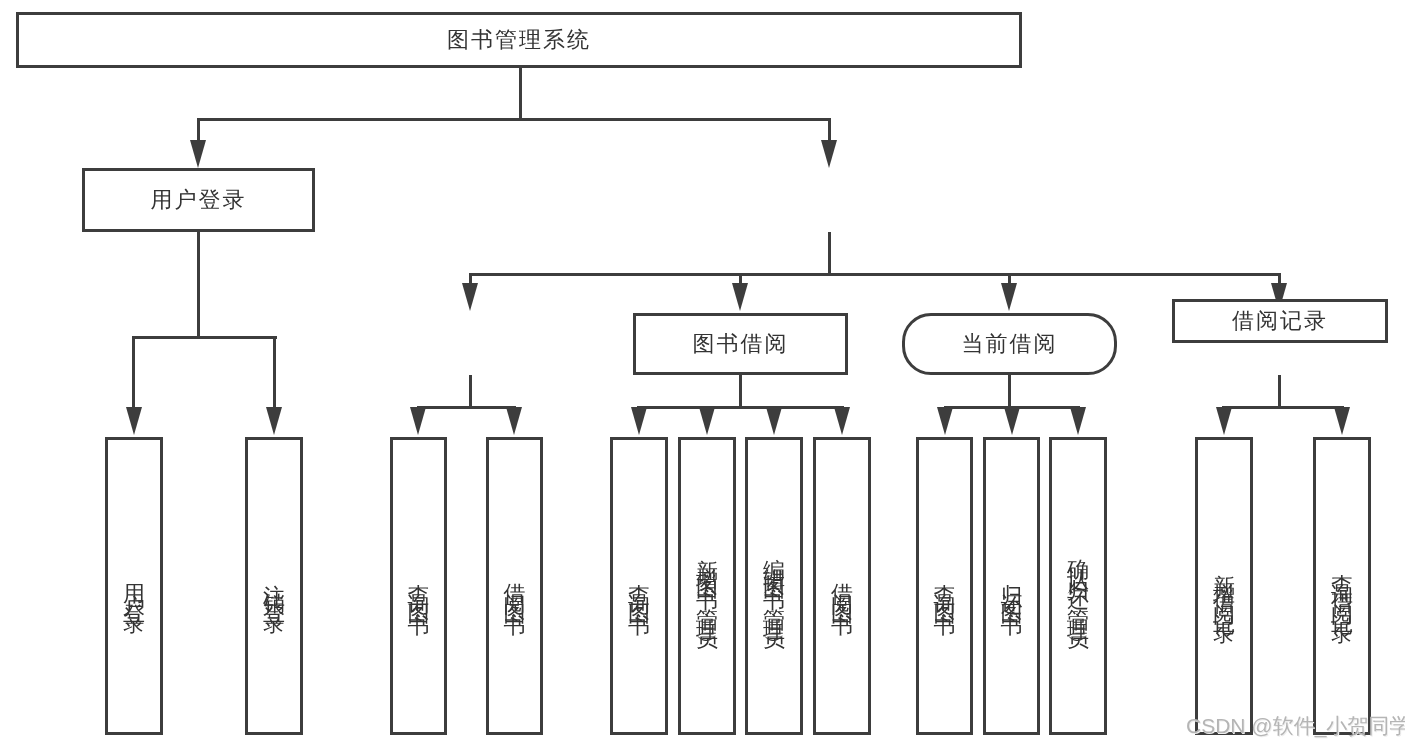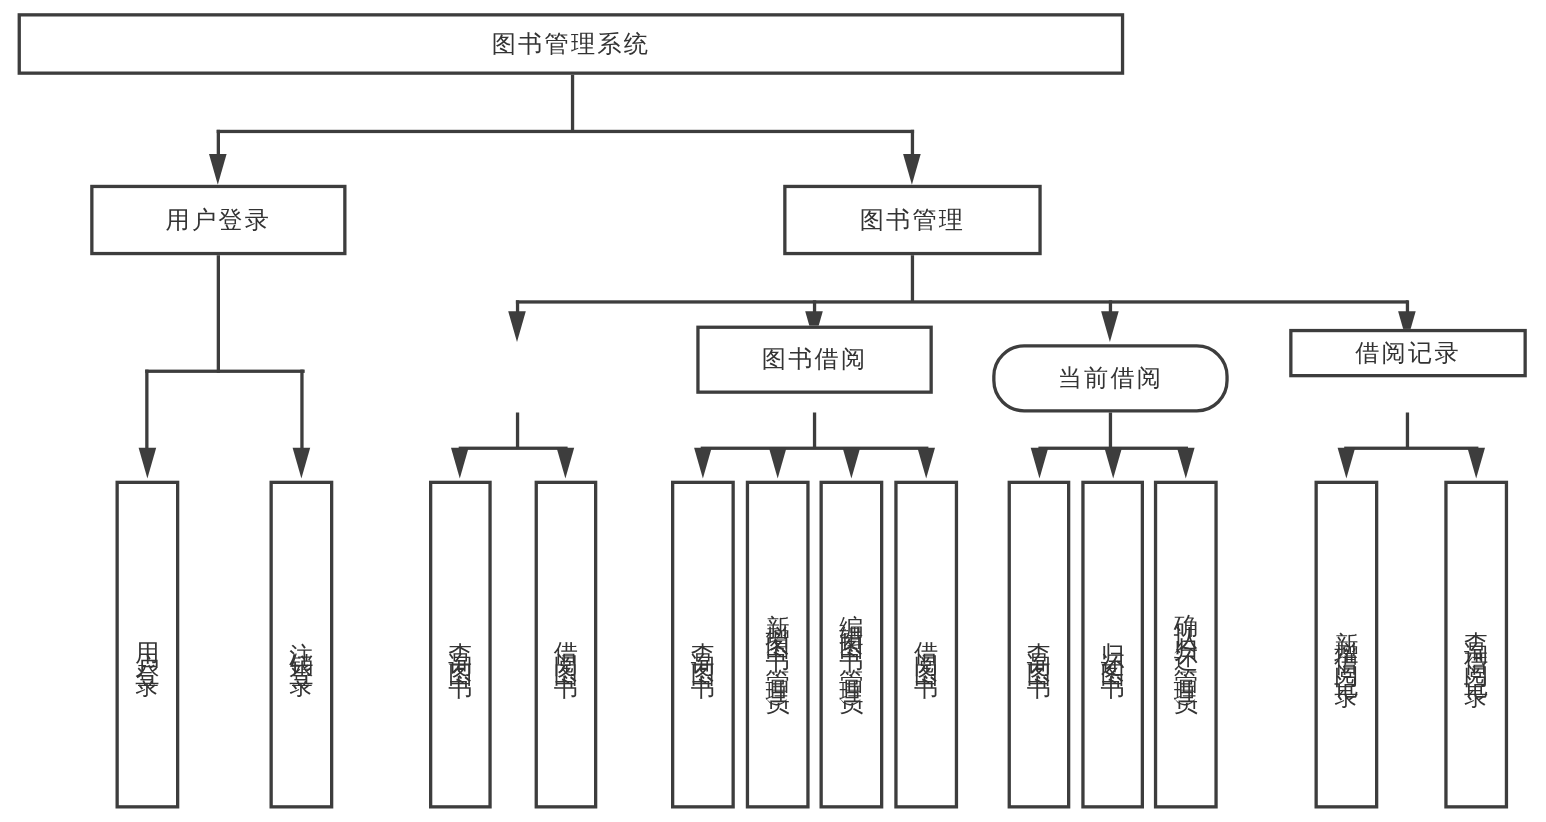--- a/index.html
+++ b/index.html
@@ -43,41 +43,40 @@
   <div class="box" style="left:16px; top:12px; width:1006px; height:56px;">图书管理系统</div>
 
   <div class="v" style="left:519px; top:68px;  height:52px;"></div>
   <div class="h" style="left:197px; top:118px; width:634px;"></div>
   <div class="v" style="left:197px; top:118px; height:26px;"></div>
   <div class="v" style="left:828px; top:118px; height:26px;"></div>
   <div class="arrow" style="left:190px; top:140px;"></div>
   <div class="arrow" style="left:821px; top:140px;"></div>
 
   <div class="box" style="left:82px;  top:168px; width:233px; height:64px;">用户登录</div>
-  <div class="box" style="left:712px; top:168px; width:235px; height:64px;">图书管理</div>
 
   <div class="v" style="left:197px; top:232px; height:107px;"></div>
   <div class="h" style="left:132px; top:336px; width:145px;"></div>
   <div class="v" style="left:132px; top:336px; height:75px;"></div>
   <div class="v" style="left:273px; top:336px; height:75px;"></div>
   <div class="arrow" style="left:126px; top:407px;"></div>
   <div class="arrow" style="left:266px; top:407px;"></div>
 
   <div class="v" style="left:828px; top:232px; height:43px;"></div>
   <div class="h" style="left:469px; top:273px; width:811px;"></div>
   <div class="v" style="left:469px;  top:273px; height:14px;"></div>
   <div class="v" style="left:739px;  top:273px; height:14px;"></div>
   <div class="v" style="left:1008px; top:273px; height:14px;"></div>
   <div class="v" style="left:1278px; top:273px; height:14px;"></div>
   <div class="arrow" style="left:462px;  top:283px;"></div>
   <div class="arrow" style="left:732px;  top:283px;"></div>
   <div class="arrow" style="left:1001px; top:283px;"></div>
   <div class="arrow" style="left:1271px; top:283px;"></div>
 
-  <div class="box" style="left:633px;  top:296px; width:215px; height:62px;">图书借阅</div>
+  <div class="box" style="left:633px;  top:313px; width:215px; height:62px;">图书借阅</div>
   <div class="box" style="left:902px;  top:313px; width:215px; height:62px;border-radius:29px;">当前借阅</div>
   <div class="box" style="left:1172px; top:299px; width:216px; height:44px;">借阅记录</div>
 
   <div class="v" style="left:469px; top:375px; height:33px;"></div>
   <div class="h" style="left:417px; top:406px; width:99px;"></div>
   <div class="arrow" style="left:410px; top:407px;"></div>
   <div class="arrow" style="left:506px; top:407px;"></div>
 
   <div class="v" style="left:739px; top:375px; height:33px;"></div>
   <div class="h" style="left:637px; top:406px; width:207px;"></div>
@@ -134,14 +133,15 @@
     <span class="vtext">确认归还（管理员）</span>
   </div>
 
   <div class="leaf" style="left:1195px; width:58px;">
     <span class="vtext">新增借阅记录</span>
   </div>
   <div class="leaf" style="left:1313px; width:58px;">
     <span class="vtext">查询借阅记录</span>
   </div>
 
+  <div class="watermark">CSDN @软件_小贺同学</div>
 
 </div>
 
 </body></html>

